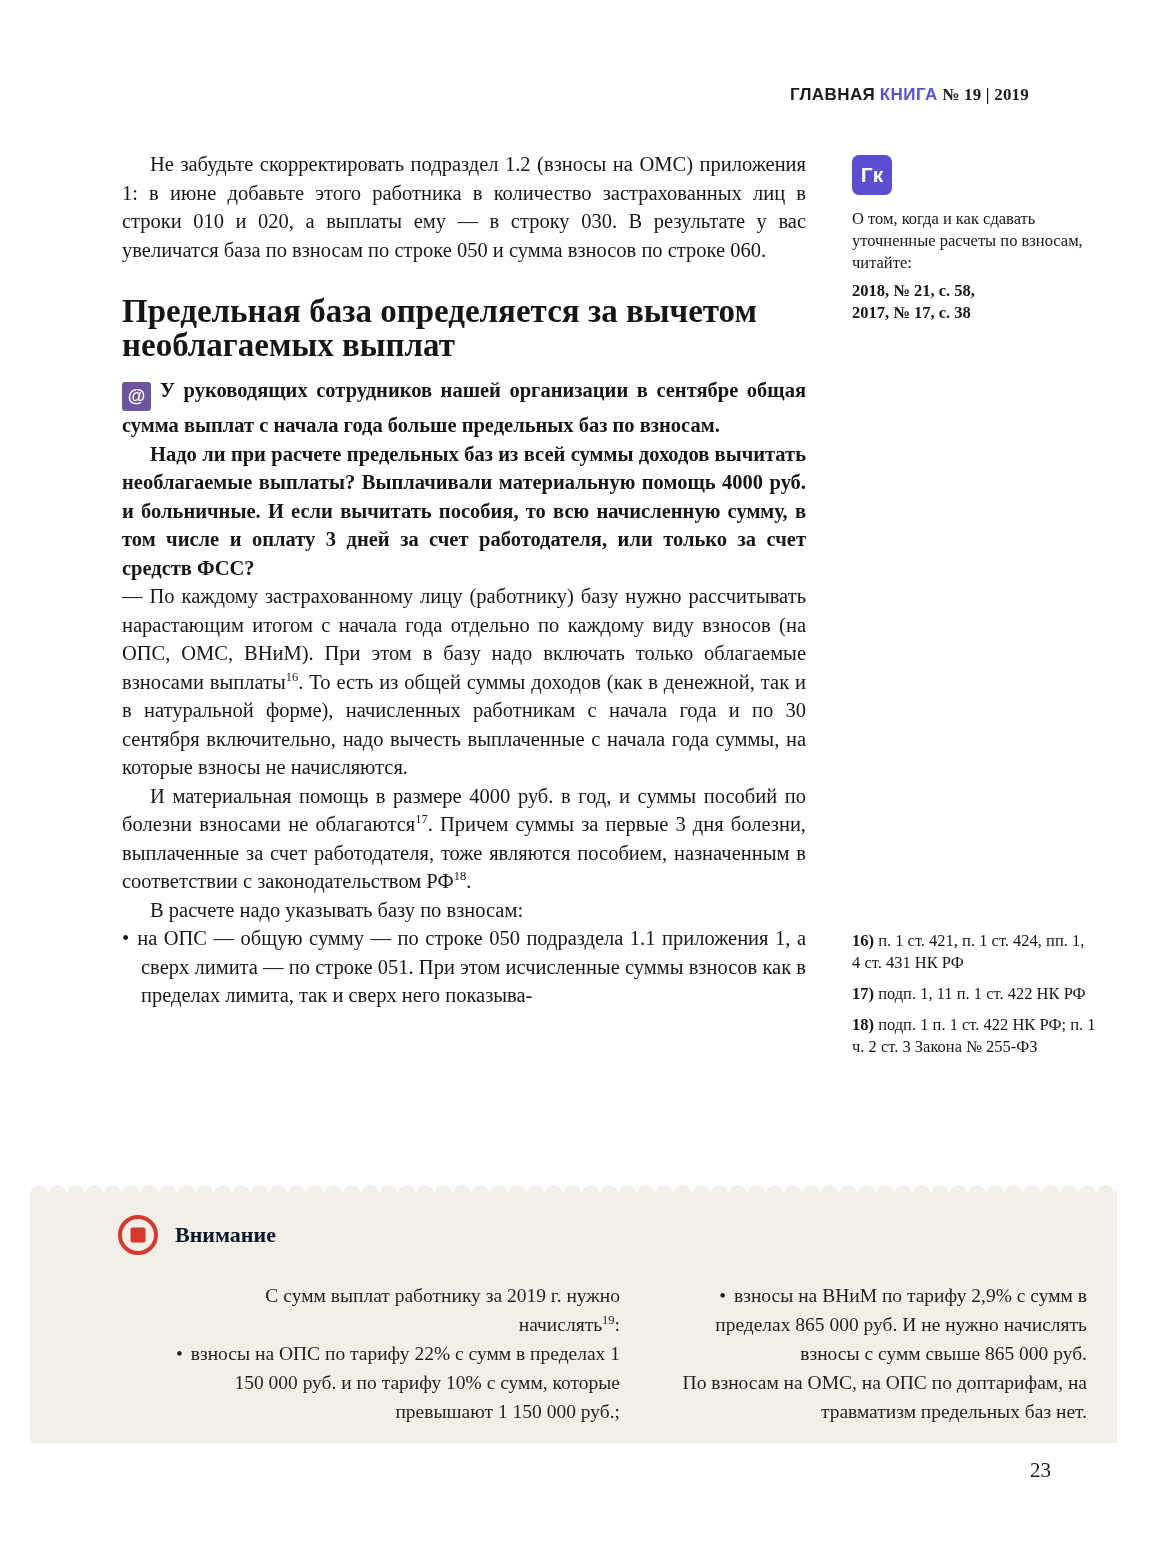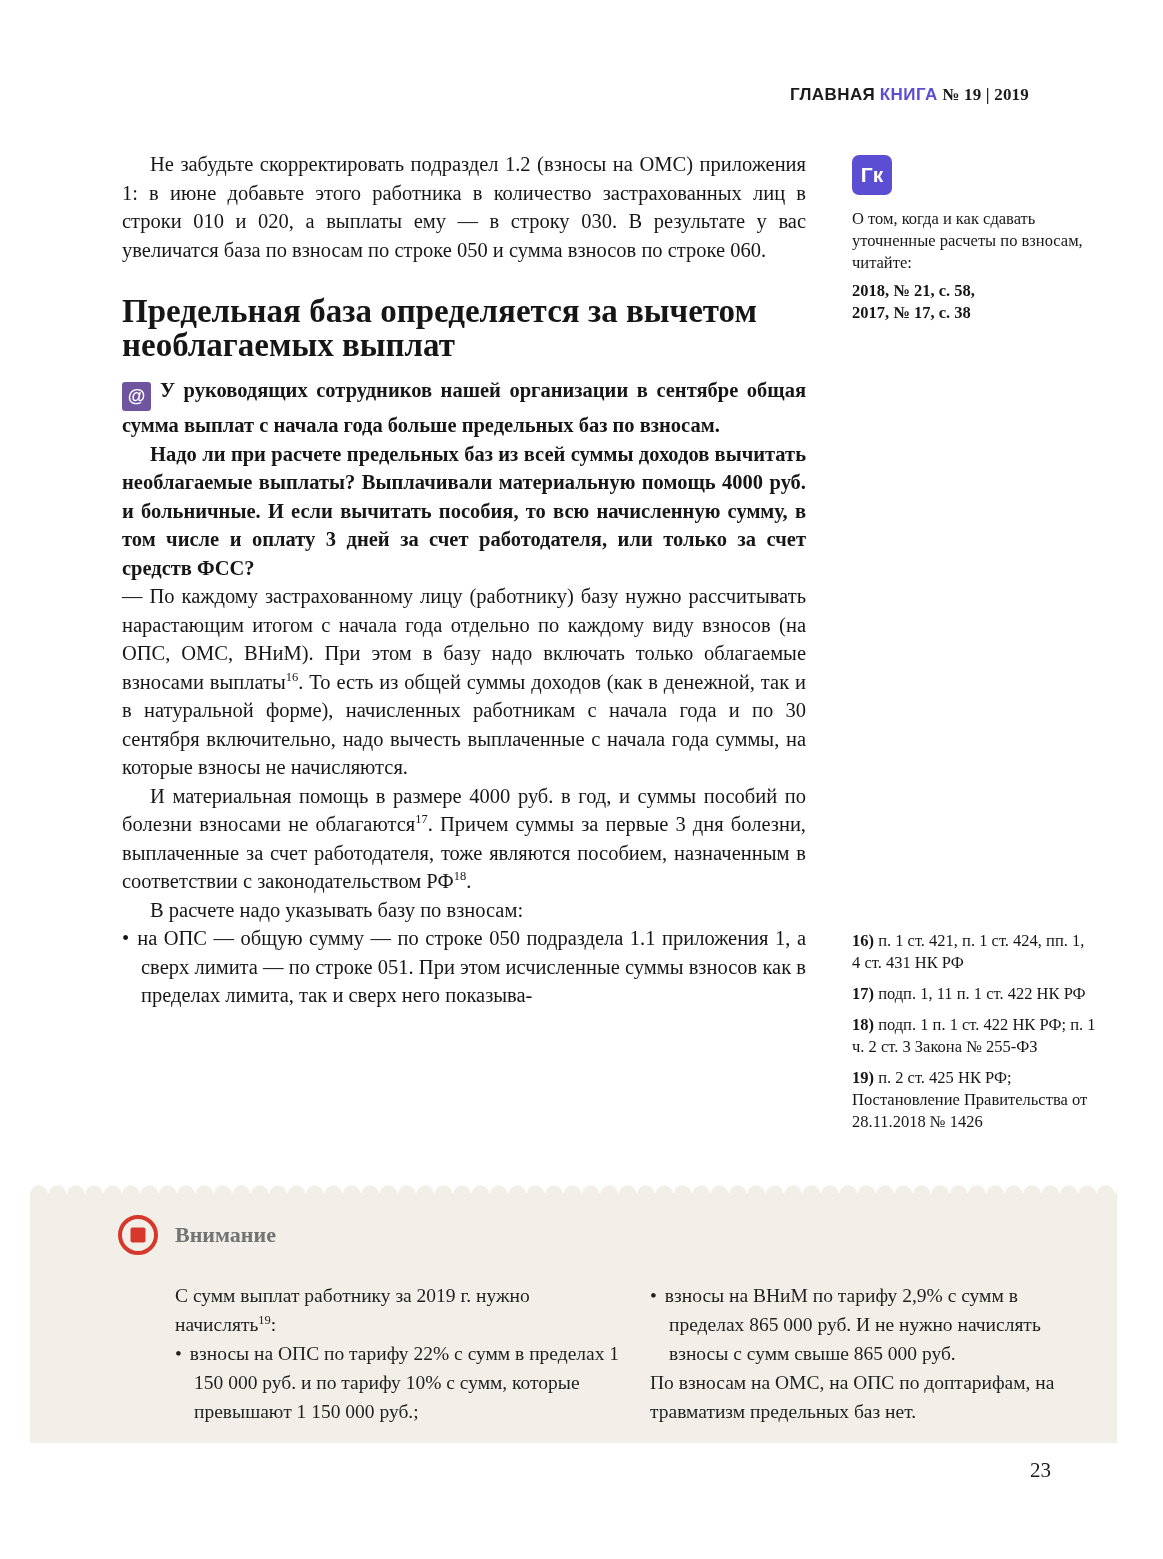--- a/index.html
+++ b/index.html
@@ -78,25 +78,25 @@
   }
   .att-head{position:absolute;left:88px;top:22px;display:flex;align-items:center;}
   .att-icon{
     width:32px;height:32px;border-radius:50%;
     border:4px solid #d6392b;position:relative;background:transparent;
   }
   .att-icon .sq{
     position:absolute;left:50%;top:50%;width:15px;height:15px;
     transform:translate(-50%,-50%);background:#d6392b;border-radius:2px;
   }
-  .att-title{margin-left:17px;font-size:22px;font-weight:bold;color:#737373;}
+  .att-title{margin-left:17px;font-size:22px;font-weight:bold;color:#0f172a;}
   .att-cols{
     position:absolute;left:145px;top:88px;right:48px;
     display:flex;gap:30px;
-    font-size:19.5px;line-height:29px;text-align:left;color:#1f1f1f;
+    font-size:19.5px;line-height:29px;text-align:right;color:#1f1f1f;
   }
   .att-col-left{width:445px;flex:none;}
   .att-col-right{flex:1;}
   .att-cols p{margin:0;}
 
   
   .page-number{
     position:absolute;left:1030px;top:1458px;width:44px;
     font-size:21px;text-align:left;color:#1b1b1b;
   }
@@ -134,21 +134,20 @@
   <aside class="sidebar-note">
     <div class="gk-logo">Гк</div>
     <p class="note-text">О том, когда и как сдавать уточненные расчеты по взносам, читайте:</p>
     <p class="note-refs"><span>2018, № 21, с. 58,</span><br><span>2017, № 17, с. 38</span></p>
   </aside>
 
   <aside class="footnotes">
     <p><b>16)</b> <span>п. 1 ст. 421, п. 1 ст. 424, пп. 1, 4 ст. 431 НК РФ</span></p>
     <p><b>17)</b> <span>подп. 1, 11 п. 1 ст. 422 НК РФ</span></p>
     <p><b>18)</b> <span>подп. 1 п. 1 ст. 422 НК РФ; п. 1 ч. 2 ст. 3 Закона № 255-ФЗ</span></p>
-    <p><b>19)</b> <span>п. 2 ст. 425 НК РФ; Постановление Правительства от 28.11.2018 № 1426</span></p>
   </aside>
 
   <div class="attention-scallop"></div>
   <section class="attention">
     <div class="att-head">
       <div class="att-icon">
           <div class="sq"></div>
         </div>
       <div class="att-title">Внимание</div>
     </div>

